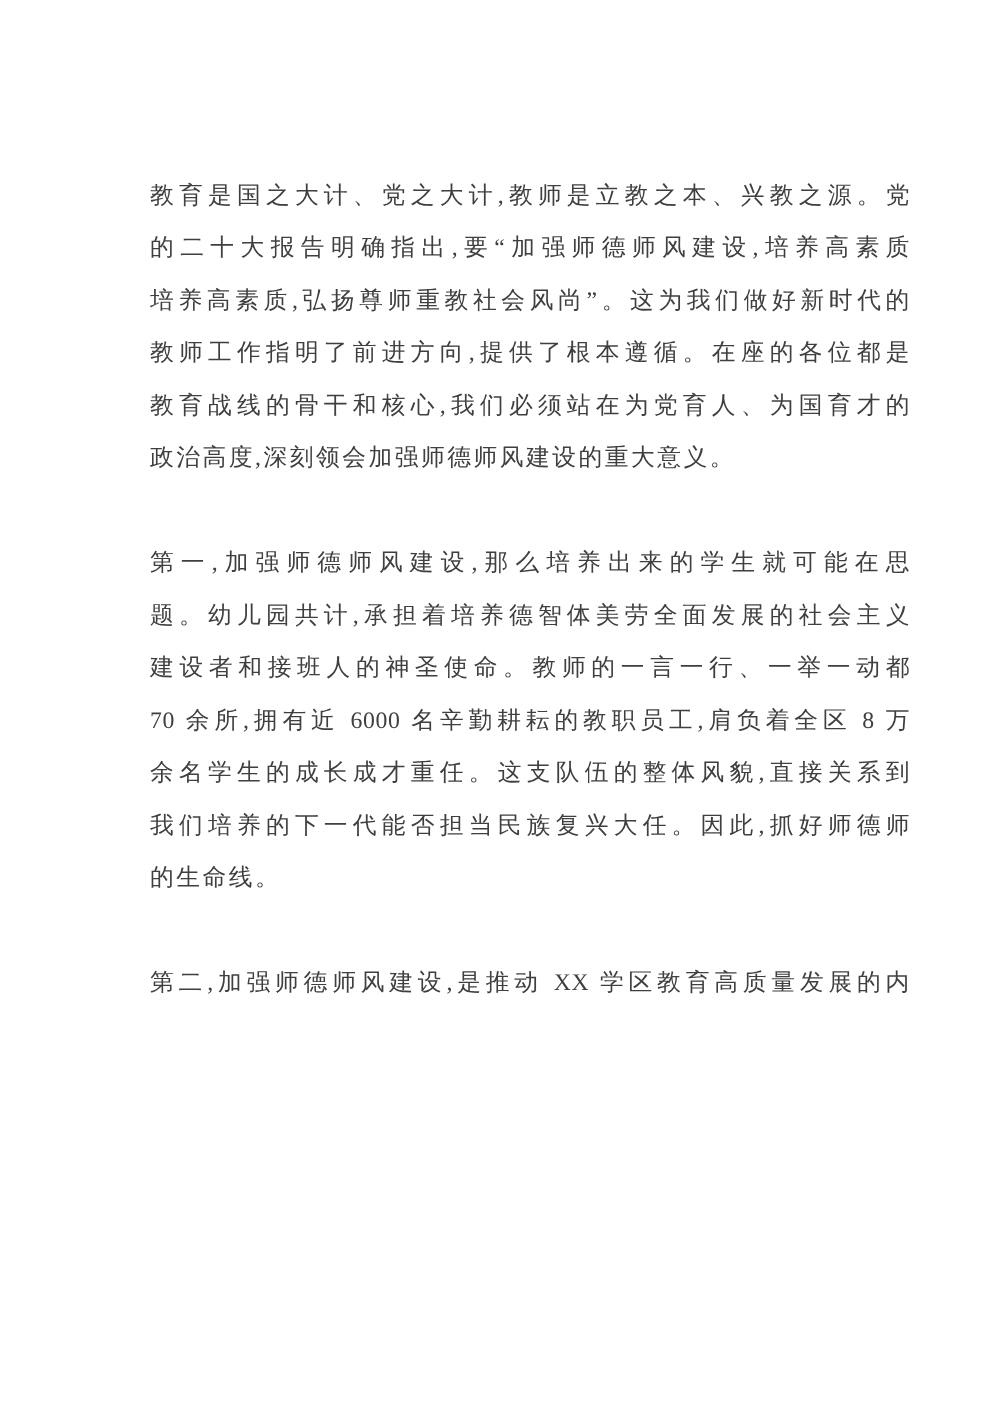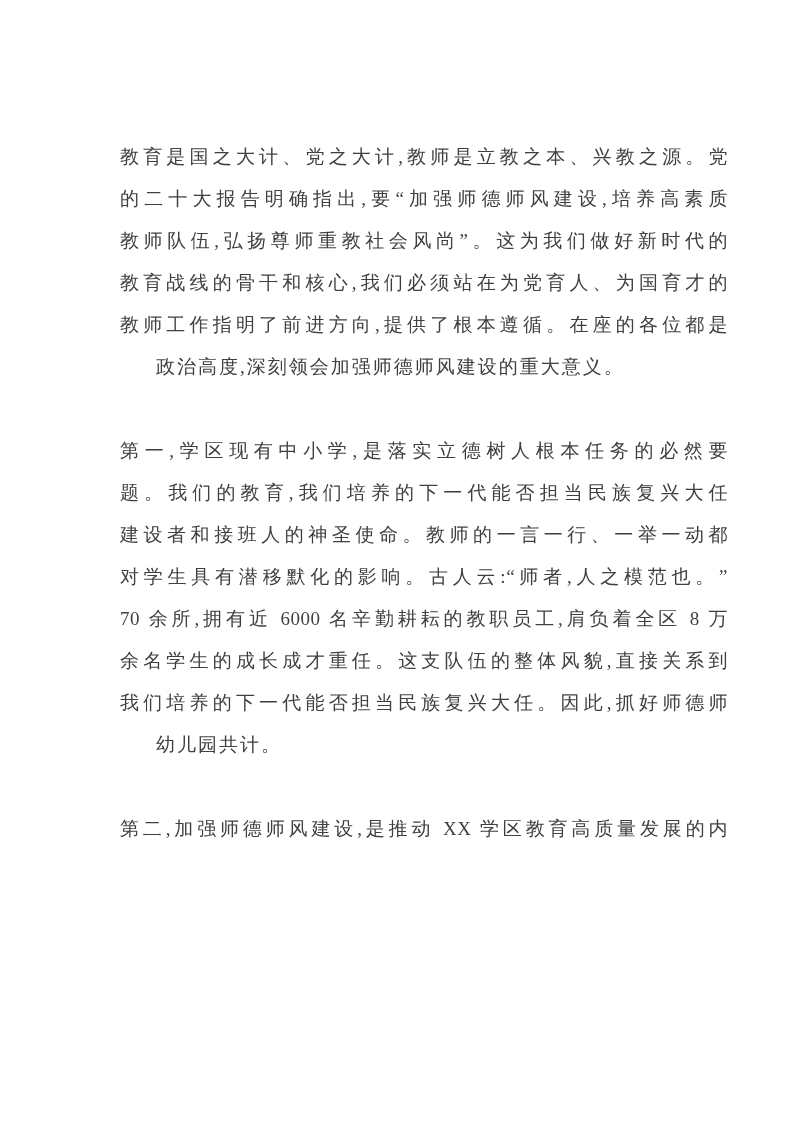--- a/index.html
+++ b/index.html
@@ -36,45 +36,43 @@
     text-align: justify;
     text-align-last: justify;
     letter-spacing: 0.5px;
     white-space: normal;
     overflow: hidden;
   }
   .line.para-end {
     text-align: right;
     text-align-last: left;
     letter-spacing: 2px;
-    margin-left: 36px;
   }
 </style>
 </head>
 <body style="background: rgb(255, 255, 255);">
 
 <div class="page" style="color: rgb(63, 63, 63);">
 
   <div class="paragraph">
     <div class="line">教育是国之大计、党之大计,教师是立教之本、兴教之源。党</div>
     <div class="line">的二十大报告明确指出,要“加强师德师风建设,培养高素质</div>
-    <div class="line">教师队伍,弘扬尊师重教社会风尚”。这为我们做好新时代的</div>
+    <div class="line">培养高素质,弘扬尊师重教社会风尚”。这为我们做好新时代的</div>
+    <div class="line">教师工作指明了前进方向,提供了根本遵循。在座的各位都是</div>
     <div class="line">教育战线的骨干和核心,我们必须站在为党育人、为国育才的</div>
-    <div class="line">教师工作指明了前进方向,提供了根本遵循。在座的各位都是</div>
     <div class="line para-end">政治高度,深刻领会加强师德师风建设的重大意义。</div>
   </div>
 
   <div class="paragraph">
-    <div class="line">第一,学区现有中小学,是落实立德树人根本任务的必然要</div>
-    <div class="line">题。我们的教育,我们培养的下一代能否担当民族复兴大任</div>
+    <div class="line">第一,加强师德师风建设,那么培养出来的学生就可能在思</div>
+    <div class="line">题。幼儿园共计,承担着培养德智体美劳全面发展的社会主义</div>
     <div class="line">建设者和接班人的神圣使命。教师的一言一行、一举一动都</div>
-    <div class="line">对学生具有潜移默化的影响。古人云:“师者,人之模范也。”</div>
     <div class="line">70 余所,拥有近 6000 名辛勤耕耘的教职员工,肩负着全区 8 万</div>
     <div class="line">余名学生的成长成才重任。这支队伍的整体风貌,直接关系到</div>
     <div class="line">我们培养的下一代能否担当民族复兴大任。因此,抓好师德师</div>
-    <div class="line para-end">幼儿园共计。</div>
+    <div class="line para-end">的生命线。</div>
   </div>
 
   <div class="paragraph">
     <div class="line">第二,加强师德师风建设,是推动 XX 学区教育高质量发展的内</div>
   </div>
 
 </div>
 
 </body></html>

